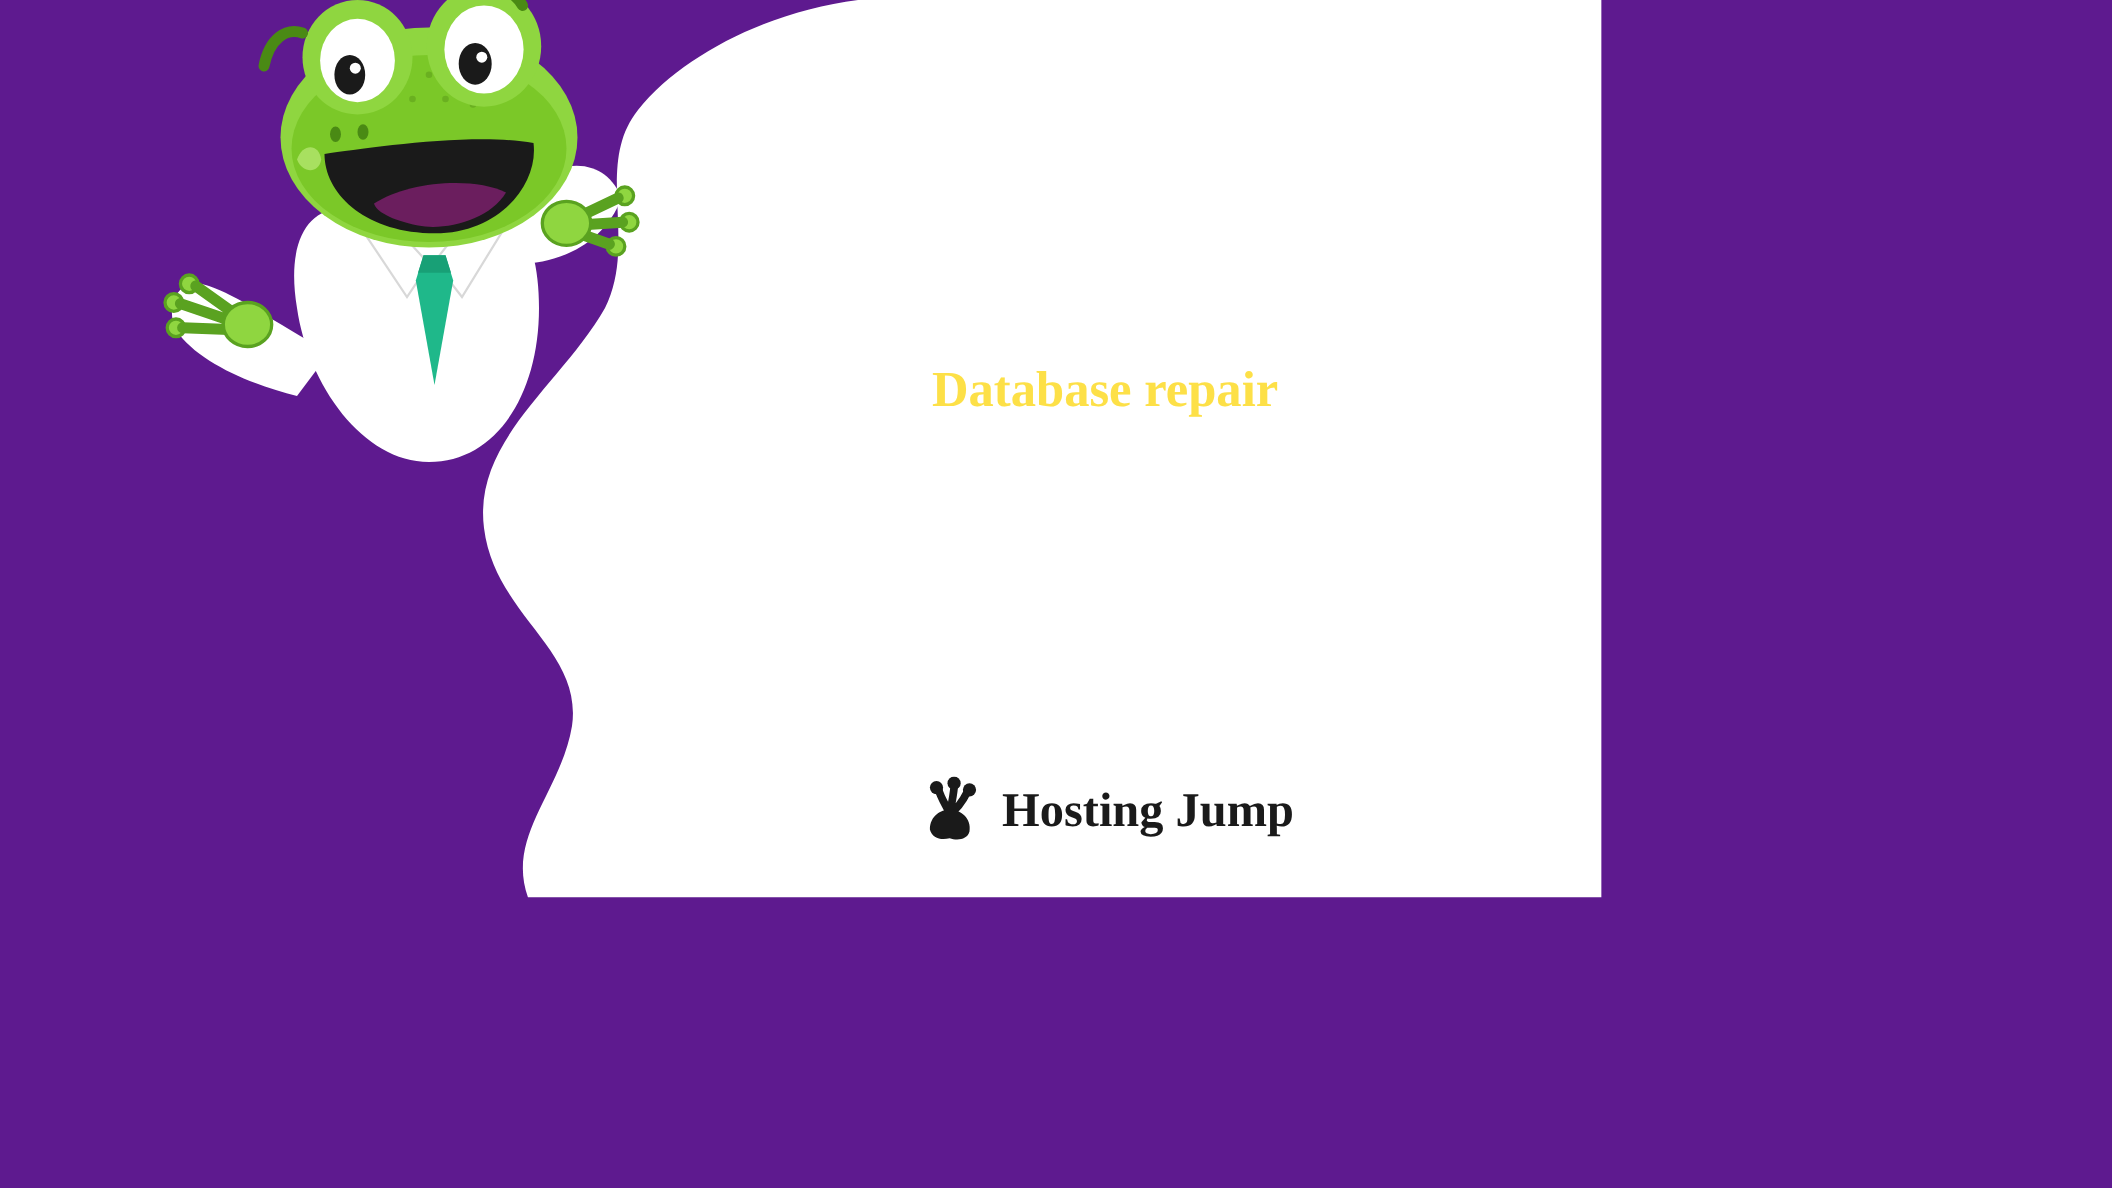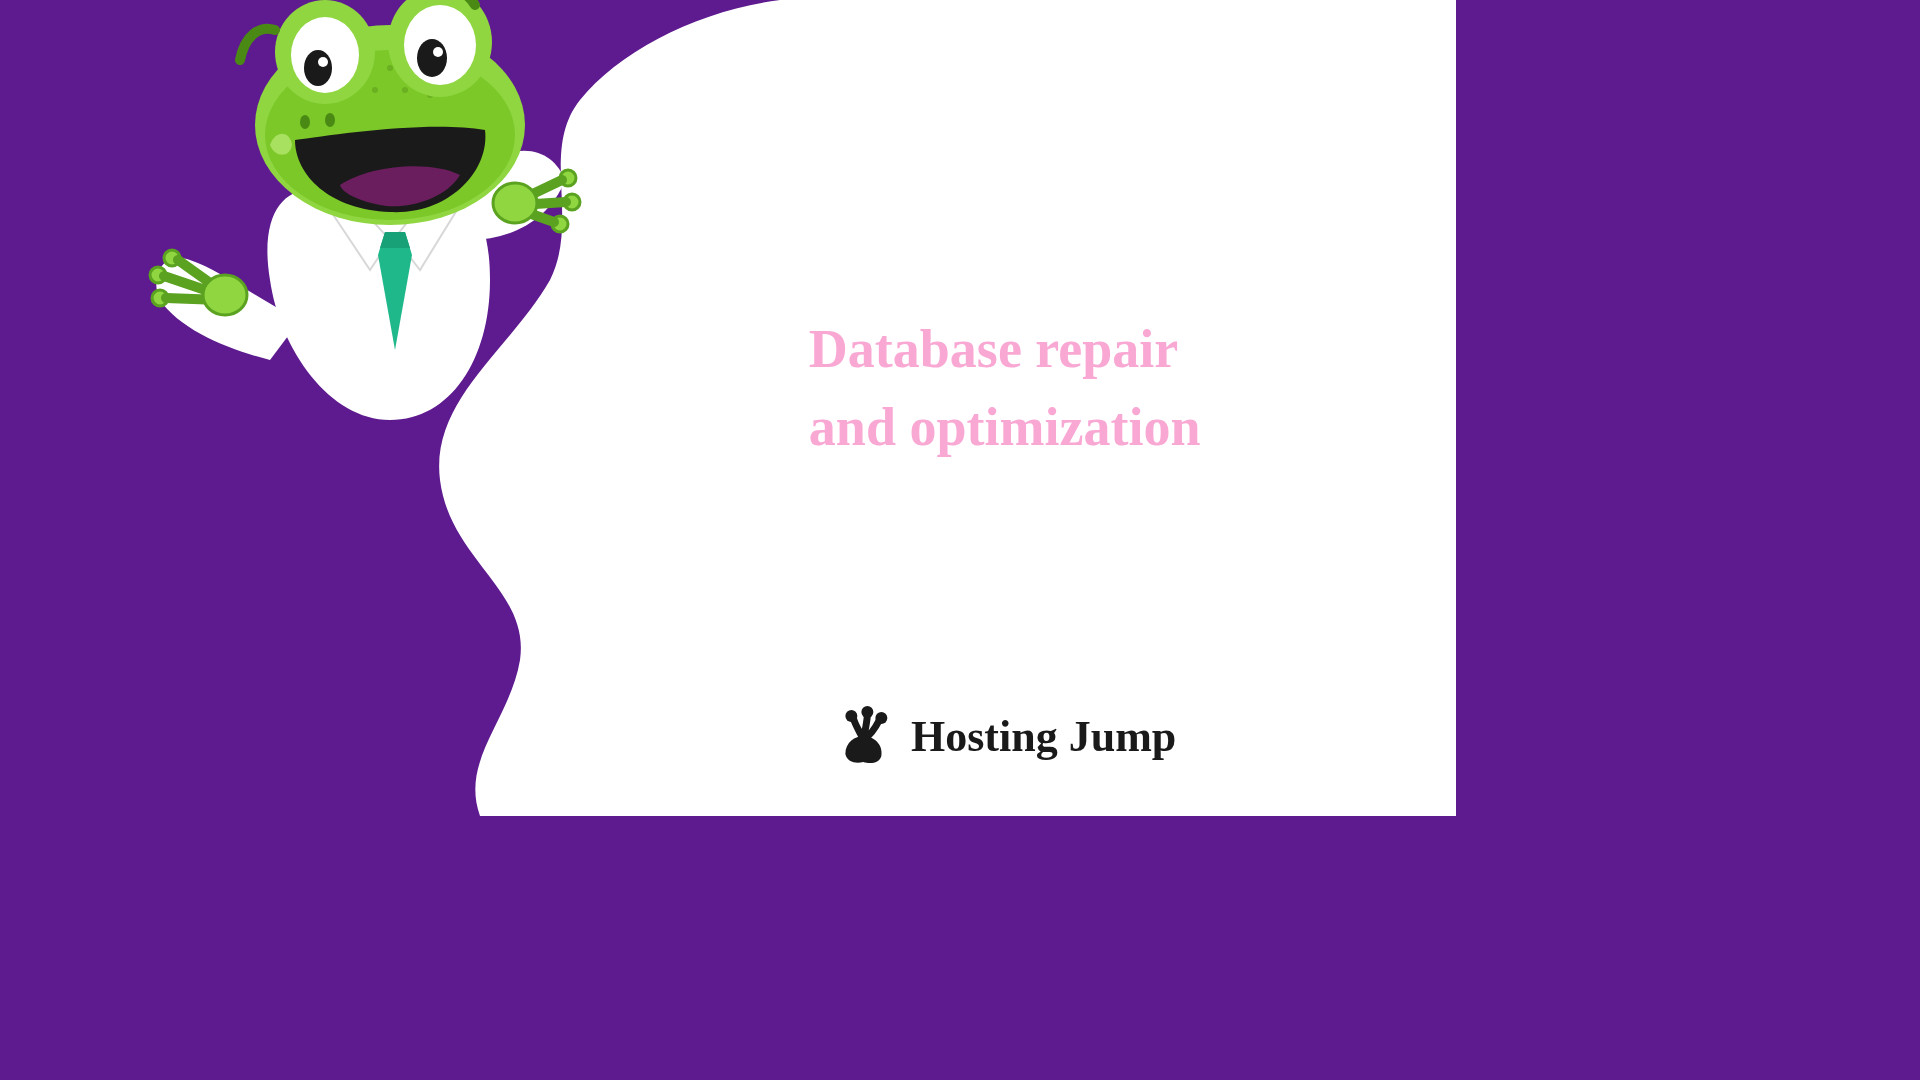--- a/index.html
+++ b/index.html
@@ -24,24 +24,24 @@
       right: 0;
       width: 62%;
       height: 100%;
       display: flex;
       flex-direction: column;
       justify-content: center;
       align-items: center;
       padding: 0 60px;
     }
     .heading {
-      font-size: 54px;
+      font-size: 46px;
       font-weight: bold;
-      color: #f9a8d4;
-      text-align: left;
+      color: #fde047;
+      text-align: right;
       line-height: 1.45;
       margin-top: -40px;
     }
     .brand {
       position: absolute;
       bottom: 50px;
       left: 50%;
       transform: translateX(-50%);
       display: flex;
       align-items: center;
@@ -140,21 +140,21 @@
 
   <path fill="#1a1a1a" d="M 165 160 C 200 155 300 140 355 150 C 360 190 320 235 260 232 C 200 230 165 195 165 160 Z"></path>
   <path fill="#6b1e5e" d="M 210 205 C 240 185 300 180 330 195 C 315 220 275 230 250 225 C 225 220 212 212 210 205 Z"></path>
 
   <path fill="#a8e060" d="M 140 165 C 145 150 160 150 162 165 C 160 178 145 178 140 165 Z"></path>
 </svg>
 
 <div class="content-area">
   <h1 class="heading">
     <span>Database repair</span><br>
-    <span>and optimization</span><br>
+    <br>
   </h1>
   <div class="brand">
     <svg class="brand-logo" viewBox="0 0 60 60">
       <g fill="#1a1a1a">
         <ellipse cx="18" cy="10" rx="6" ry="6"></ellipse>
         <ellipse cx="34" cy="6" rx="6" ry="6"></ellipse>
         <ellipse cx="48" cy="12" rx="6" ry="6"></ellipse>
         <path d="M 20 12 C 22 20 28 28 30 34 M 34 10 C 33 20 31 28 30 34 M 46 14 C 42 22 36 30 30 34" stroke="#1a1a1a" stroke-width="7" fill="none" stroke-linecap="round"></path>
         <path d="M 12 48 C 12 36 22 30 30 30 C 40 30 50 38 48 50 C 46 58 36 58 30 56 C 22 58 14 56 12 48 Z"></path>
       </g>

